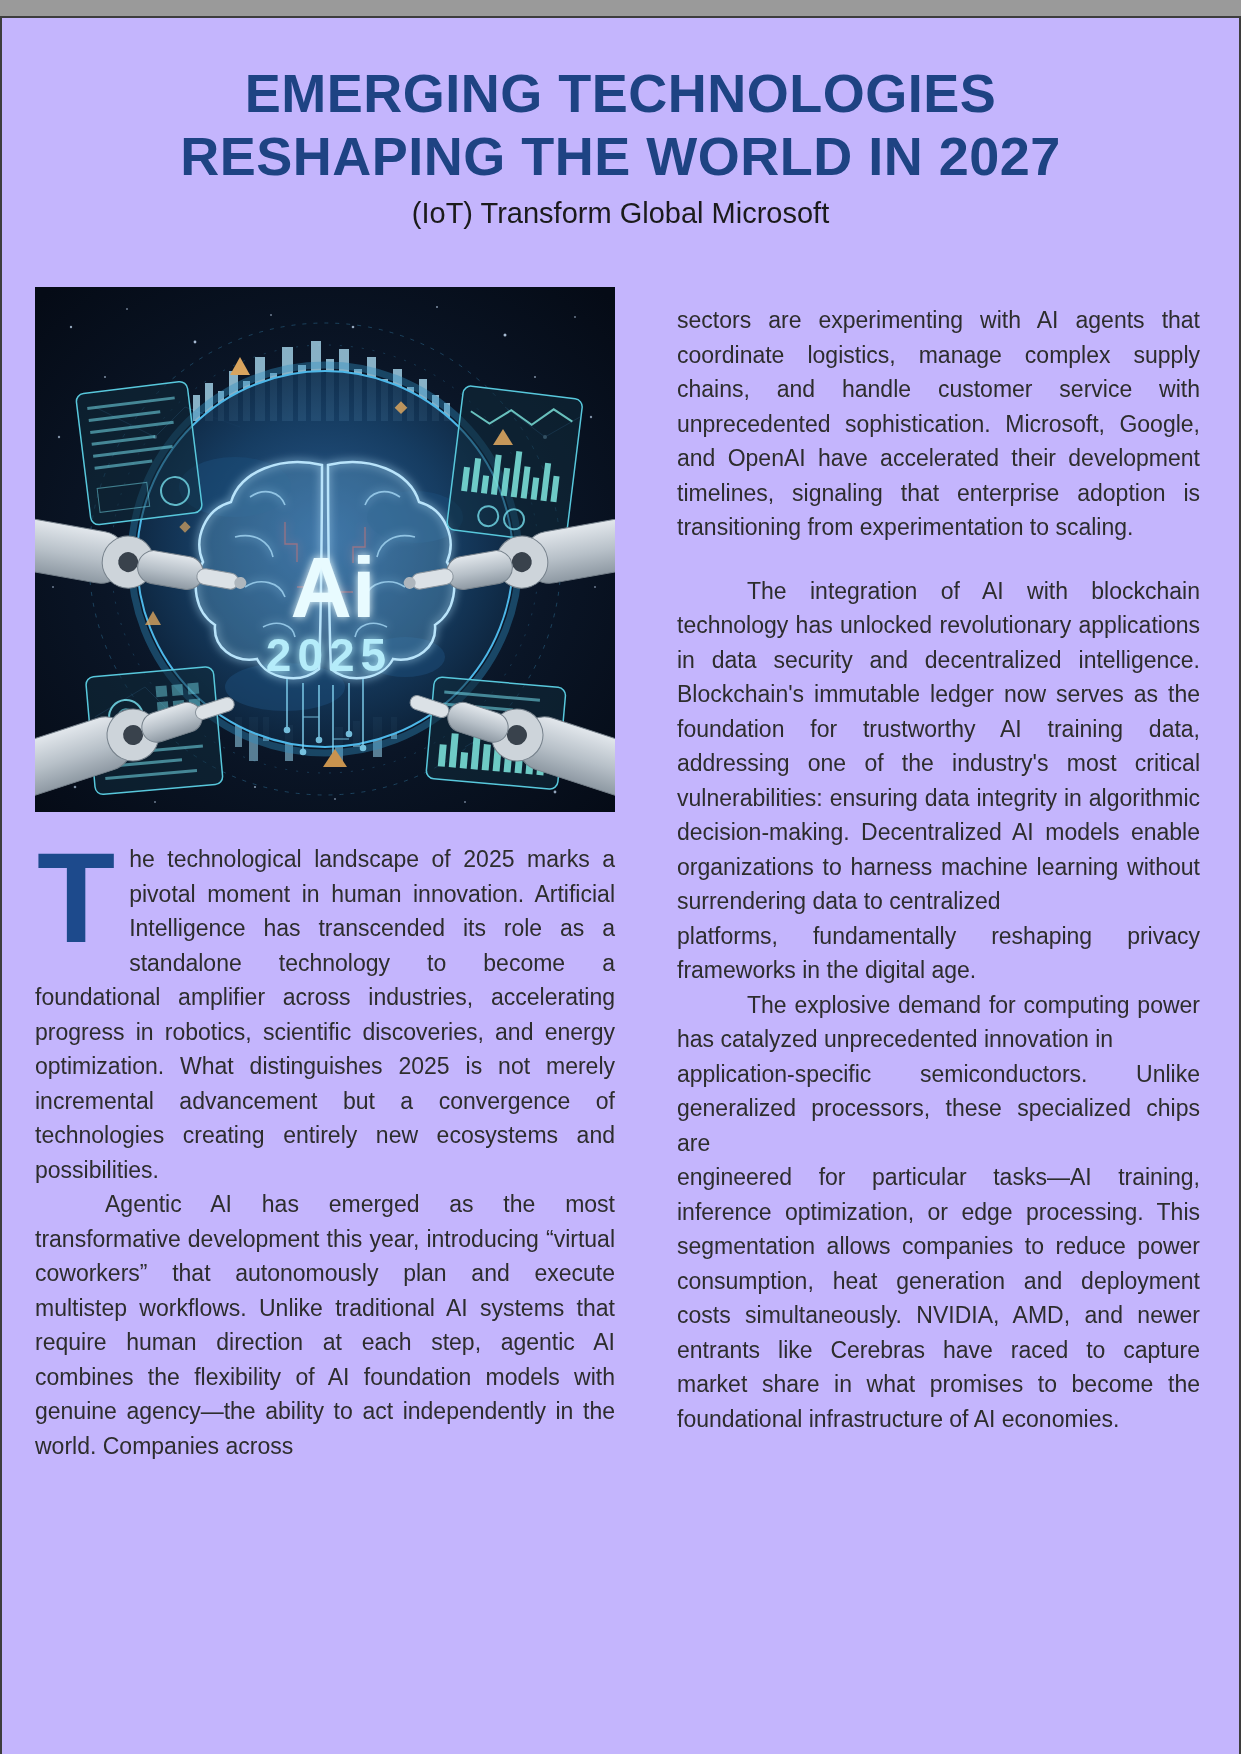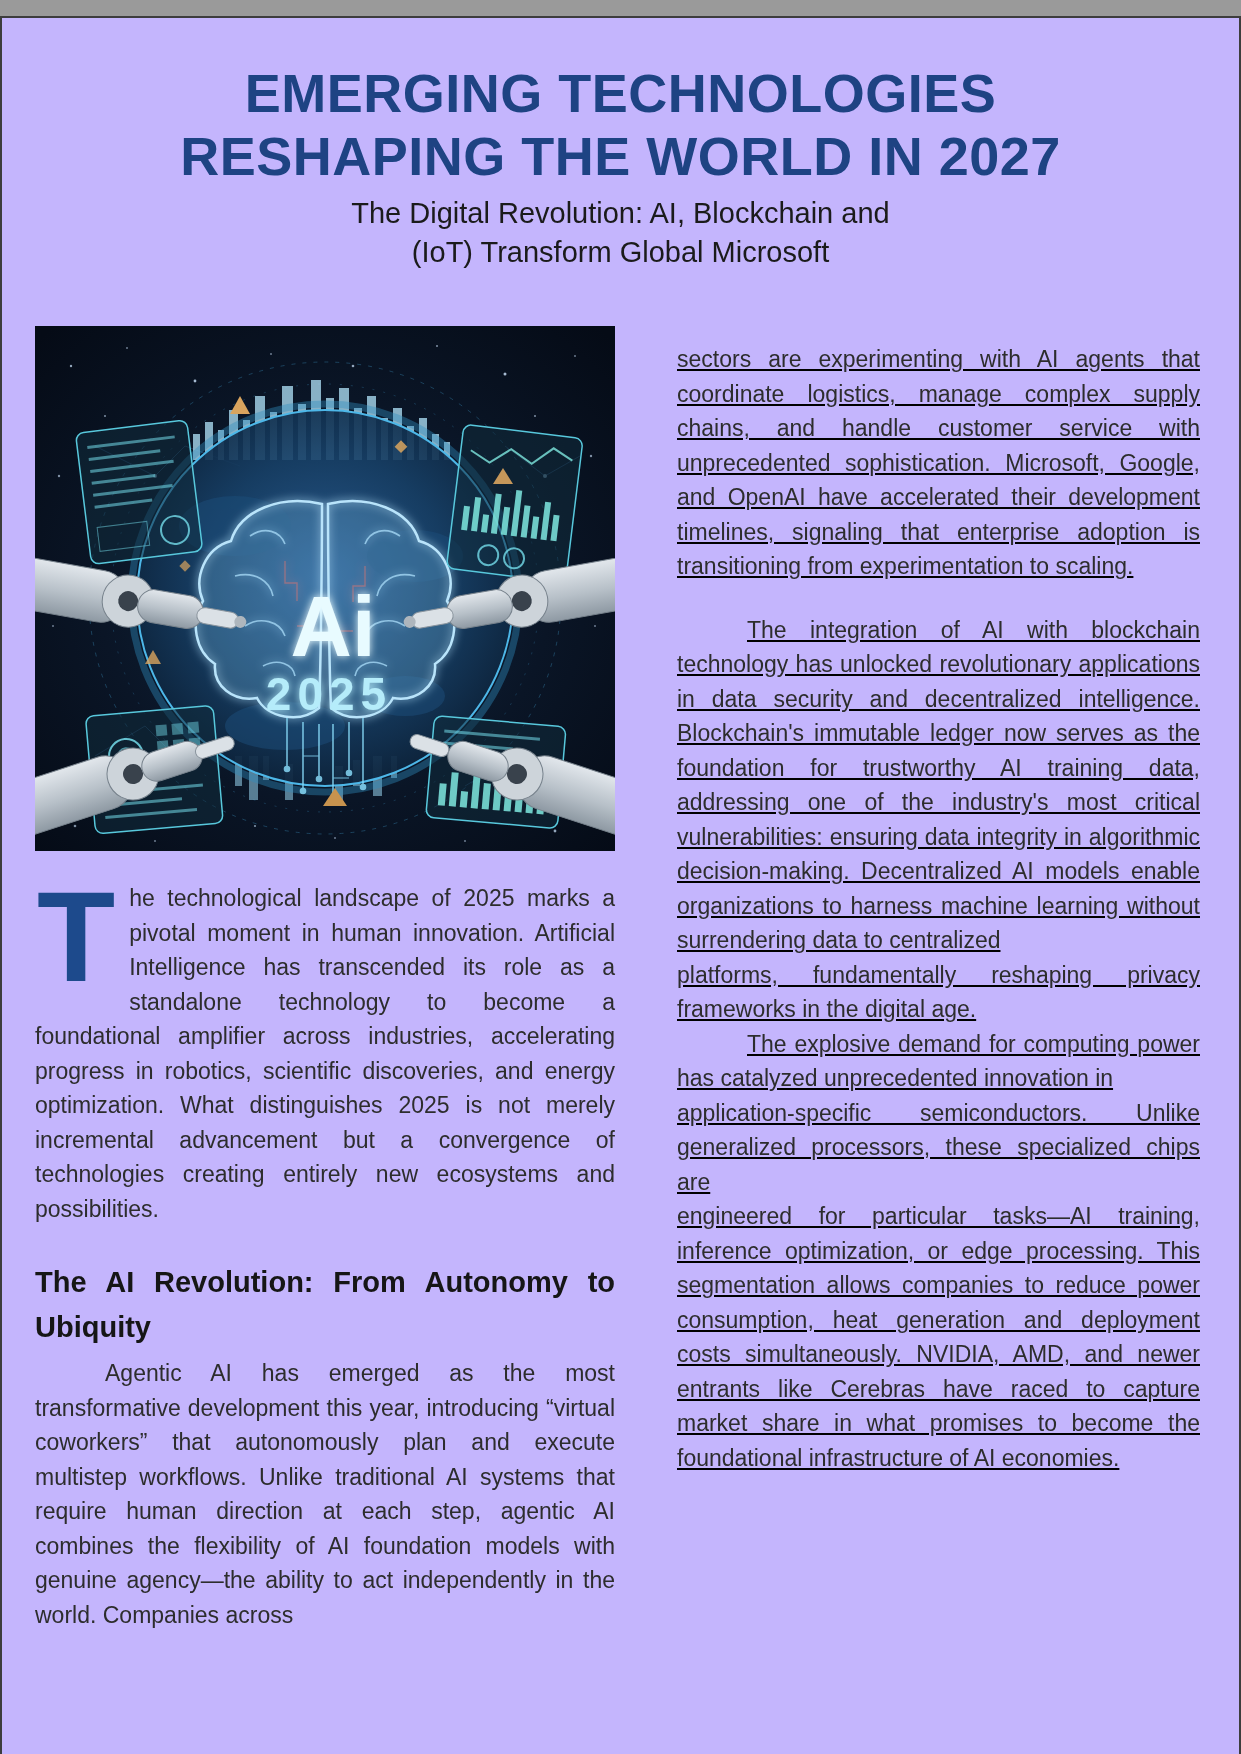--- a/index.html
+++ b/index.html
@@ -11,21 +11,21 @@
   h1.title{
     margin:44px 20px 6px;text-align:center;color:#1e4383;
     font-size:54px;line-height:63px;font-weight:800;letter-spacing:.5px;
   }
   h1.title span{display:block;}
   .subtitle{
     text-align:center;font-size:29px;line-height:39px;color:#1b1b1b;font-weight:400;
   }
   .cols{display:flex;gap:62px;padding:0 39px 0 33px;margin-top:54px;}
   .col-left{flex:0 0 553px;}
-  .col-right{flex:1 1 auto;min-width:0;margin-top:16px;text-decoration:underline;}
+  .col-right{flex:1 1 auto;min-width:0;margin-top:16px;}
   figure.hero{margin:0 0 30px 0;width:580px;height:525px;}
   figure.hero svg{display:block;}
   p.body{
     margin:0;font-size:23px;line-height:34.5px;color:#2d2d2d;
     text-align:justify;text-justify:inter-word;
   }
   p.indent{text-indent:70px;}
   p.pre{white-space:pre-line;}
   p.gap{margin-top:29px;}
   h2.sub{
@@ -42,21 +42,20 @@
 <body>
 
 <div class="page">
 
   <h1 class="title">
     <span>EMERGING TECHNOLOGIES</span>
     <span>RESHAPING THE WORLD IN 2027</span>
   </h1>
 
   <div class="subtitle">
-    <div>The Digital Revolution: AI, Blockchain and</div>
     <div>(IoT) Transform Global Microsoft</div>
   </div>
 
   <div class="cols">
 
     <div class="col-left">
 
       <figure class="hero">
         <svg width="580" height="525" viewBox="0 0 580 525" xmlns="http://www.w3.org/2000/svg">
           <defs>
@@ -323,21 +322,20 @@
 
           <text x="298" y="330" text-anchor="middle" font-family="Liberation Sans, sans-serif" font-size="85" font-weight="bold" fill="#e8fbff" filter="url(#glow)">Ai</text>
           <text x="294" y="384" text-anchor="middle" font-family="Liberation Sans, sans-serif" font-size="46" font-weight="bold" letter-spacing="6" fill="#b5ecfa" filter="url(#glow)">2025</text>
         </svg>
       </figure>
 
       <p class="body">
         <span class="dropcap">T</span><span>he technological landscape of 2025 marks a pivotal moment in human innovation. Artificial Intelligence has transcended its role as a standalone technology to become a foundational amplifier across industries, accelerating progress in robotics, scientific discoveries, and energy optimization. What distinguishes 2025 is not merely incremental advancement but a convergence of technologies creating entirely new ecosystems and possibilities.</span>
       </p>
 
-      <h2 class="sub">The AI Revolution: From Autonomy to Ubiquity</h2>
 
       <p class="body indent">Agentic AI has emerged as the most transformative development this year, introducing “virtual coworkers” that autonomously plan and execute multistep workflows. Unlike traditional AI systems that require human direction at each step, agentic AI combines the flexibility of AI foundation models with genuine agency—the ability to act independently in the world. Companies across</p>
     </div>
 
     <div class="col-right">
       <p class="body">sectors are experimenting with AI agents that coordinate logistics, manage complex supply chains, and handle customer service with unprecedented sophistication. Microsoft, Google, and OpenAI have accelerated their development timelines, signaling that enterprise adoption is transitioning from experimentation to scaling.</p>
 
       <p class="body indent pre gap">The integration of AI with blockchain technology has unlocked revolutionary applications in data security and decentralized intelligence. Blockchain's immutable ledger now serves as the foundation for trustworthy AI training data, addressing one of the industry's most critical vulnerabilities: ensuring data integrity in algorithmic decision-making. Decentralized AI models enable organizations to harness machine learning without surrendering data to centralized
 platforms, fundamentally reshaping privacy frameworks in the digital age.</p>
 

